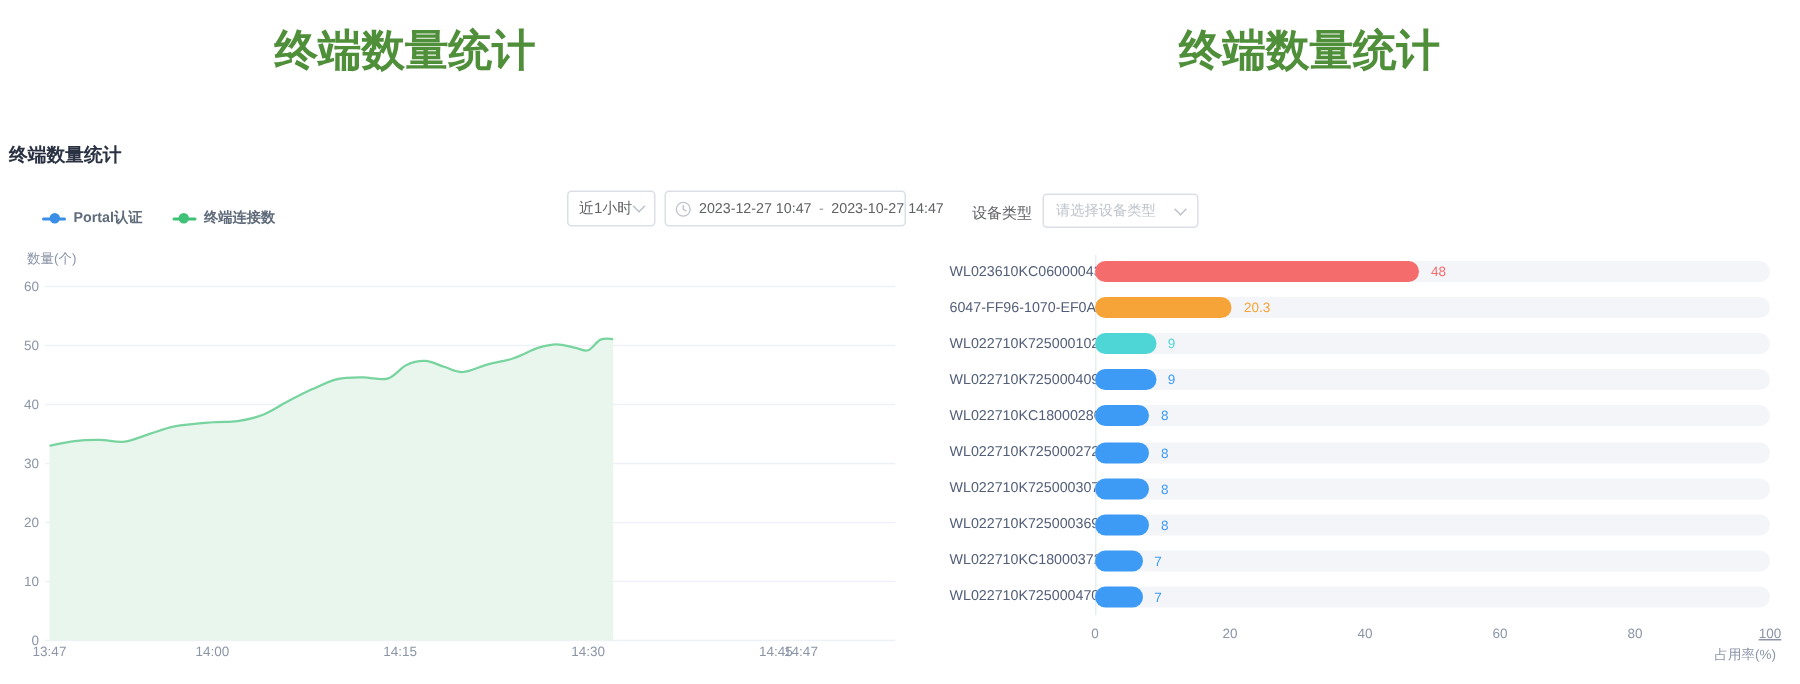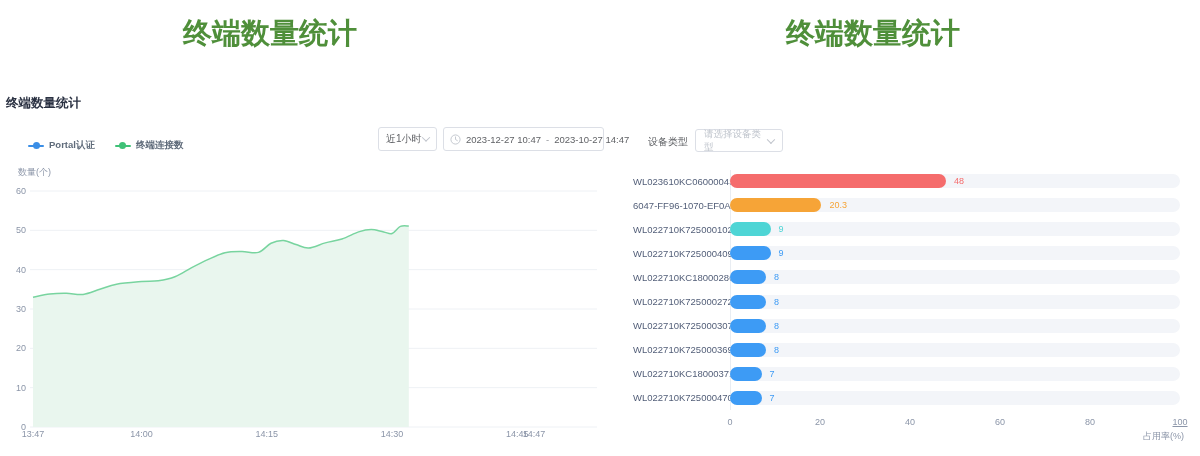--- a/index.html
+++ b/index.html
@@ -31,21 +31,21 @@
   .legend-label { font-size:9.5px; color:#5f6b7a;font-weight:bold; }
 
   #line-svg { position:absolute; left:0; top:160px; }
 
   
   .tabbar { position:absolute; left:633px; top:96px; width:559px; height:23px; background:#e7ebf2; display:flex; align-items:stretch; }
   .tab { padding:0 13px; font-size:10px; color:#515a6e; display:flex; align-items:center; cursor:pointer; }
   .tab.active { background:#fff; color:#2b3342; font-weight:700; margin-left:4px; }
 
   .filter-label { position:absolute; left:648px; top:135px; font-size:10px; color:#606266; }
-  .device-select { left:695px; top:129px; width:88px; height:23px; padding:0 8px; }
+  .device-select { left:695px; top:129px; width:104px; height:23px; padding:0 8px; }
   .device-select .ph { font-size:9.5px; color:#bfc4cc; }
 
   #bar-rows { position:absolute; left:633px; top:169px; width:549px; }
   .bar-row { position:relative; height:24.1px; display:flex; align-items:center; }
   .bar-label { width:90px; margin-right:7px; text-align:right; font-size:9.5px; color:#525e78; white-space:nowrap; }
   .bar-zone { position:relative; flex:1; height:14px; }
   .bar-track { position:absolute; left:0; top:0; width:450px; height:14px; border-radius:7px; }
   .bar-fill { position:absolute; left:0; top:0; height:14px; border-radius:7px; }
   .bar-value { position:absolute; top:0; font-size:9px; line-height:14px; }
 

